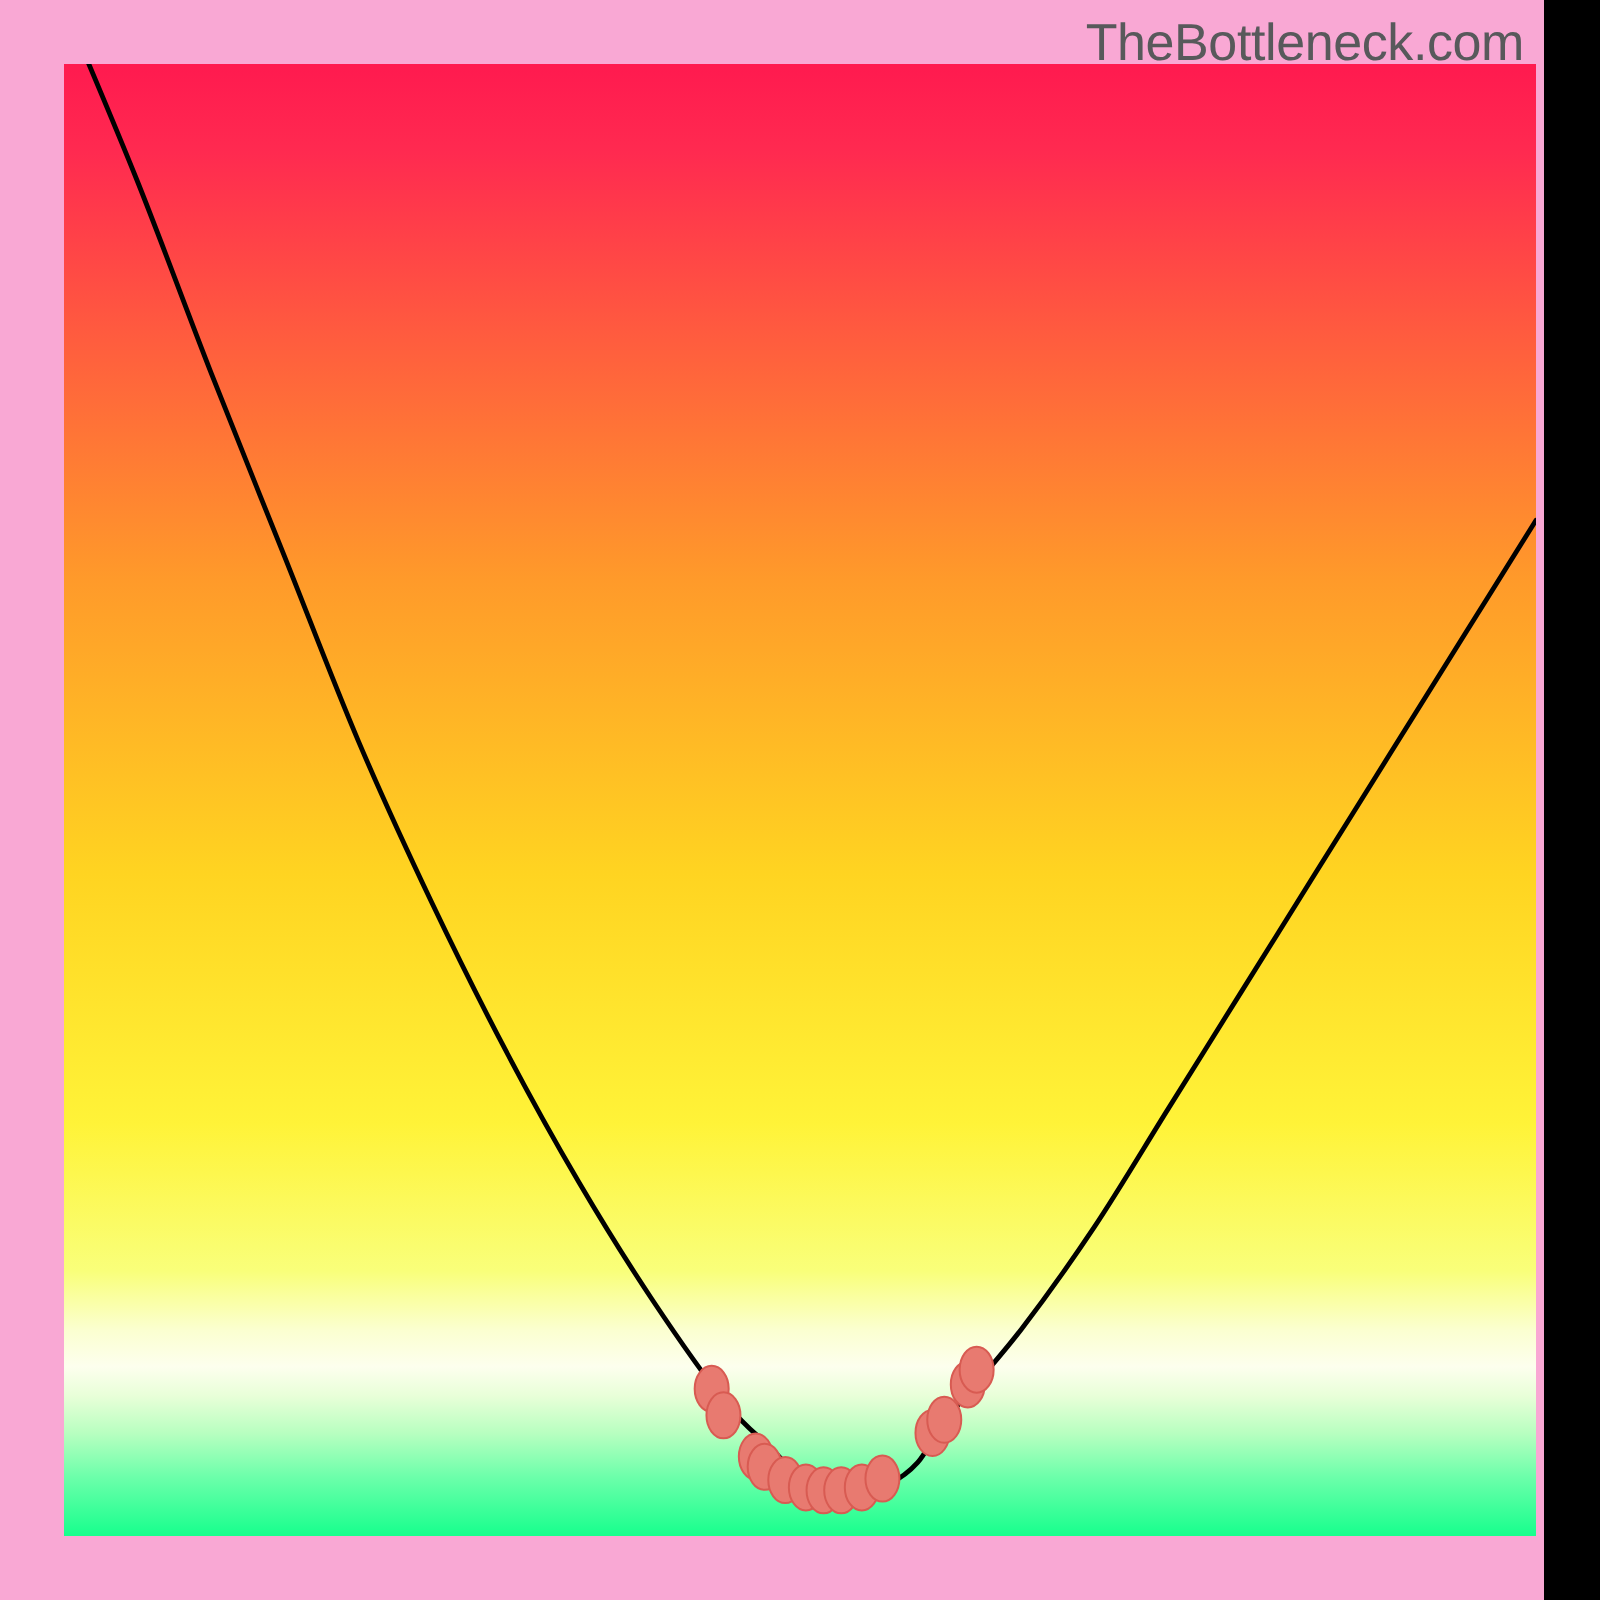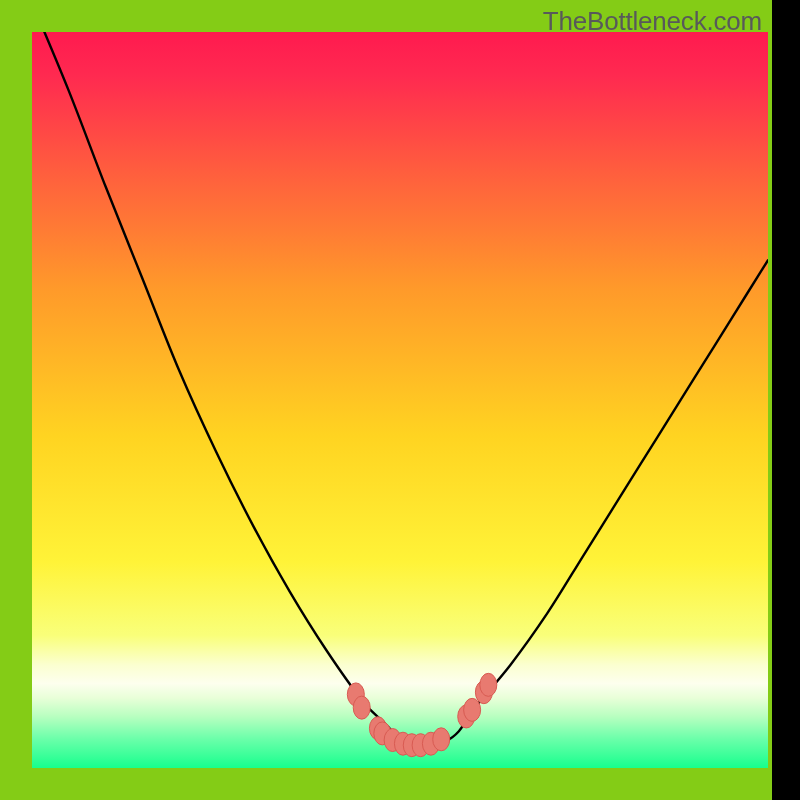--- a/index.html
+++ b/index.html
@@ -10,21 +10,21 @@
     background: #000;
     overflow: hidden;
     font-family: Arial, Helvetica, sans-serif;
   }
   .frame {
     position: absolute;
     top: 0;
     left: 0;
     width: 772px;
     height: 800px;
-    background: #84cc16;
+    background: #f9a8d4;
   }
   .plot {
     position: absolute;
     top: 32px;
     left: 32px;
     width: 736px;
     height: 736px;
     overflow: hidden;
   }
   .watermark {

